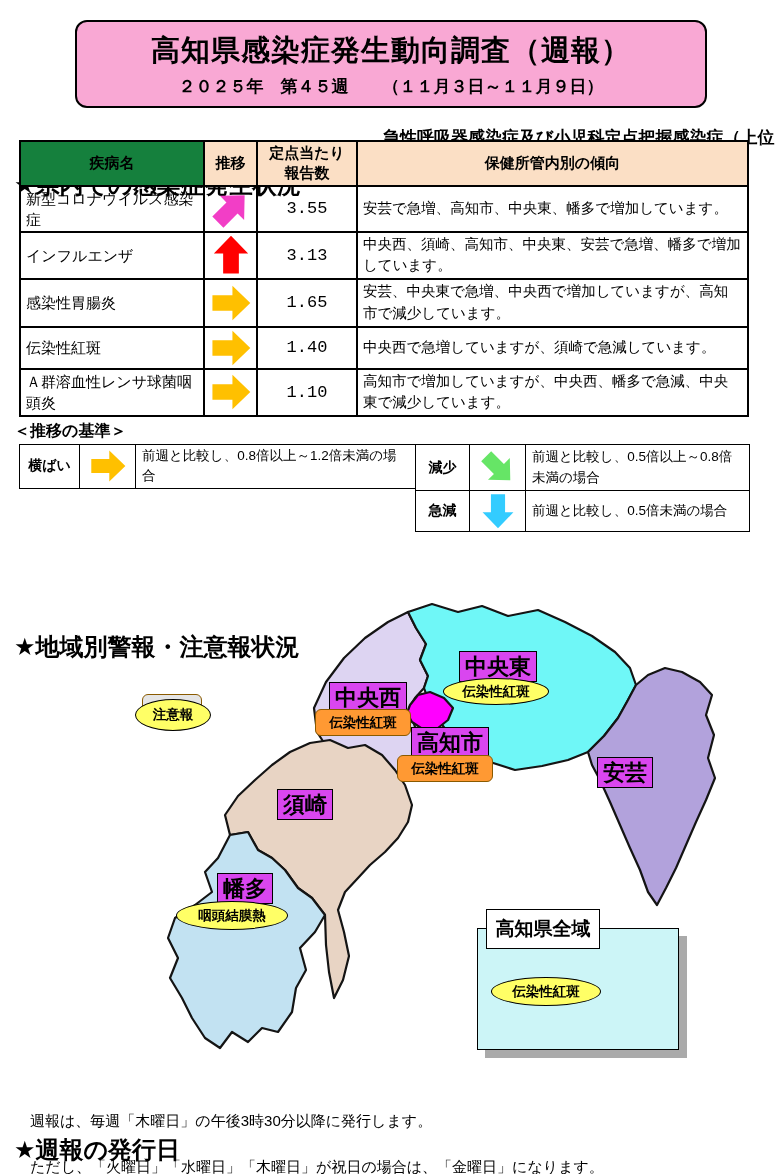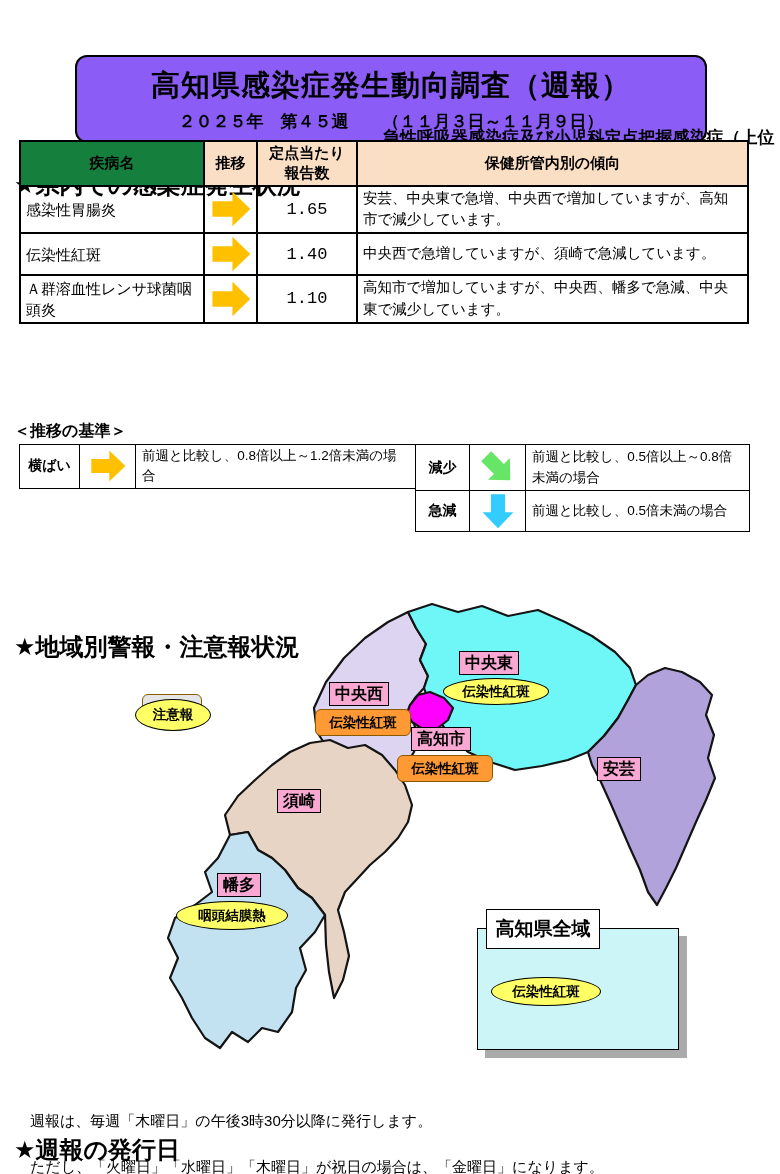--- a/index.html
+++ b/index.html
@@ -38,22 +38,22 @@
 
   
   .crit-table{border-collapse:collapse;table-layout:fixed;}
   .crit-table td{border:1.6px solid #000;padding:1px 6px;vertical-align:middle;}
   .crit-table td.lbl{font-size:14px;font-weight:bold;text-align:center;}
   .crit-table td.arr{text-align:center;padding:0;}
   .crit-table td.txt{font-size:13.5px;line-height:1.5;}
 
   
   .region-label{
-    background:#f9a8d4;border:1.6px solid #000;
-    font-size:16px;font-weight:bold;line-height:1.15;
+    background:#d946ef;border:1.6px solid #000;
+    font-size:22px;font-weight:bold;line-height:1.15;
     padding:2px 5px;white-space:nowrap;
   }
   .warn-tag{
     border:1.6px solid #8a5a00;border-radius:6px;
     font-size:13.5px;font-weight:bold;text-align:center;
     display:flex;align-items:center;justify-content:center;white-space:nowrap;
   }
   .adv-tag{
     border:1.4px solid #000;border-radius:50%;
     font-size:13.5px;font-weight:bold;text-align:center;
@@ -64,21 +64,21 @@
     background:#fff;border:1.6px solid #000;font-size:19px;font-weight:bold;
     display:flex;align-items:center;justify-content:center;
   }
 
   
   .footer-line{font-size:15px;line-height:1.5;}
 </style>
 </head>
 <body>
 
-<div id="title-box" class="abs" style="background-color: #8b5cf6; margin-top: 35px;">
+<div id="title-box" class="abs" style="background-color: #f9a8d4;">
   <div class="t1">高知県感染症発生動向調査（週報）</div>
   <div class="t2">２０２５年　第４５週　　（１１月３日～１１月９日）</div>
 </div>
 
 <div class="abs sec-heading" style="left:14px;top:121px;">★県内での感染症発生状況</div>
 <div id="sec1-note" class="abs" style="left:383px;top:126px;">急性呼吸器感染症及び小児科定点把握感染症（上位５疾患）</div>
 
 <table id="disease-table" class="abs">
   <colgroup>
       <col class="cw1">
@@ -90,20 +90,36 @@
       <tr style="height:44px;">
     <th style="background-color: #15803d;">疾病名</th>
     <th style="background-color: rgb(251, 223, 197);">推移</th>
     <th style="background-color: rgb(251, 223, 197);">
       <span>定点当たり</span><br>
       <span>報告数</span>
     </th>
     <th style="background-color: rgb(251, 223, 197);">保健所管内別の傾向</th>
   </tr>
   <tr class="rh">
+    <td class="name">新型コロナウイルス感染症</td>
+    <td class="trend"><span><svg width="40" height="40" viewBox="-14 -14 28 28" style="vertical-align:middle">
+              <path d="M -13,-5.5 H 1 V -12 L 13.5,0 L 1,12 V 5.5 H -13 Z" fill="#F23EC6" transform="rotate(-45)"></path>
+            </svg></span></td>
+    <td class="rate">3.55</td>
+    <td class="desc">安芸で急増、高知市、中央東、幡多で増加しています。</td>
+  </tr>
+  <tr class="rh">
+    <td class="name">インフルエンザ</td>
+    <td class="trend"><span><svg width="40" height="40" viewBox="-14 -14 28 28" style="vertical-align:middle">
+              <path d="M -13,-5.5 H 1 V -12 L 13.5,0 L 1,12 V 5.5 H -13 Z" fill="#FF0000" transform="rotate(-90)"></path>
+            </svg></span></td>
+    <td class="rate">3.13</td>
+    <td class="desc">中央西、須崎、高知市、中央東、安芸で急増、幡多で増加しています。</td>
+  </tr>
+  <tr class="rh">
     <td class="name">感染性胃腸炎</td>
     <td class="trend"><span><svg width="40" height="40" viewBox="-14 -14 28 28" style="vertical-align:middle">
               <path d="M -13,-5.5 H 1 V -12 L 13.5,0 L 1,12 V 5.5 H -13 Z" fill="#FFC000" transform="rotate(0)"></path>
             </svg></span></td>
     <td class="rate">1.65</td>
     <td class="desc">安芸、中央東で急増、中央西で増加していますが、高知市で減少しています。</td>
   </tr>
   <tr style="height:42px;">
     <td class="name">伝染性紅斑</td>
     <td class="trend"><span><svg width="40" height="40" viewBox="-14 -14 28 28" style="vertical-align:middle">

